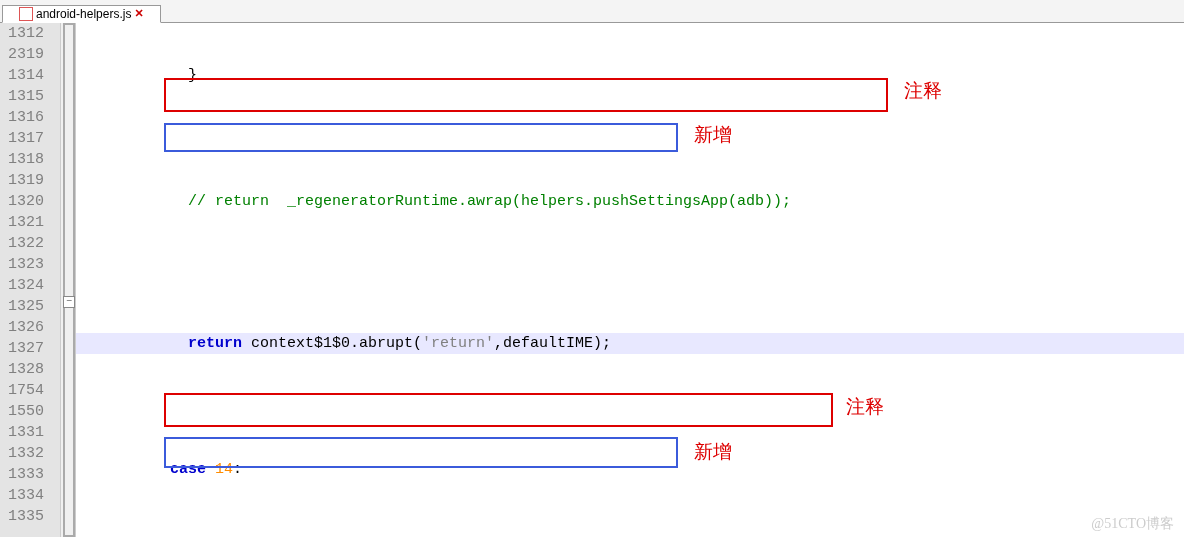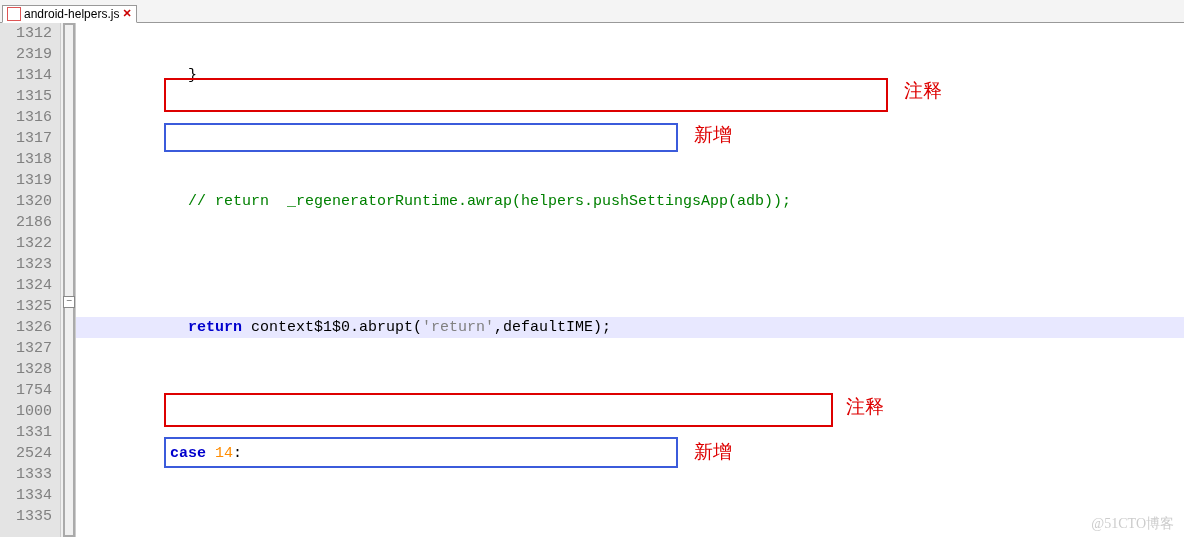--- a/index.html
+++ b/index.html
@@ -1,28 +1,28 @@
 <!DOCTYPE html>
 <html><head>
 <meta charset="utf-8">
 <style>
   html,body{margin:0;padding:0;font-family:Consolas,"Courier New",monospace;font-size:15px;background:#fff;}
   .tab-bar{background:#f4f4f4;border-bottom:1px solid #999;height:22px;display:flex;align-items:flex-end;padding-left:2px;}
-  .tab{background:#fff;border:1px solid #999;border-bottom:1px solid #fff;padding:1px 4px;font-size:12px;font-family:"SimSun",sans-serif;display:flex;align-items:flex-start;gap:3px;margin-bottom:-1px;}
+  .tab{background:#fff;border:1px solid #999;border-bottom:1px solid #fff;padding:1px 16px;font-size:12px;font-family:"SimSun",sans-serif;display:flex;align-items:flex-start;gap:3px;margin-bottom:-1px;}
   .tab-icon{width:12px;height:12px;background:#fff;border:1px solid #d55;position:relative;}
   .close-icon{font-family:Arial;color:#c00;font-size:11px;font-weight:bold;cursor:pointer;}
   .editor{display:flex;height:515px;overflow:hidden;}
-  .gutter{background:#e4e4e4;color:#808080;text-align:right;padding:0 8px 0 8px;user-select:none;border-right:1px solid #ccc;width:44px;}
+  .gutter{background:#e4e4e4;color:#808080;text-align:left;padding:0 8px 0 8px;user-select:none;border-right:1px solid #ccc;width:44px;}
   .gutter div{height:21px;line-height:21px;}
   .margin{width:14px;background:#f0f0f0;border-right:1px solid #ccc;position:relative;}
   .margin .mark{width:8px;border:2px solid #aaa;height:510px;margin-left:2px;}
   .fold{position:absolute;left:2px;top:273px;width:10px;height:10px;border:1px solid #888;background:#fff;font-size:10px;line-height:9px;text-align:center;color:#666;}
   .code{flex:1;position:relative;white-space:pre;line-height:21px;}
   .line{height:21px;padding-left:4px;position:relative;}
-  .hl{background:#e8e8ff;}
+  .hl{background:#e8e8ff;margin-top:16px;}
   .kw{color:#0000cd;font-weight:bold;}
   .cm{color:#008000;text-align:right;}
   .st{color:#808080;}
   .nm{color:#ff8c00;}
   .box-red{position:absolute;border:2px solid #d00;pointer-events:none;}
   .box-blue{position:absolute;border:2px solid #3b5bdb;pointer-events:none;}
   .anno{position:absolute;color:#d00;font-family:Liberation Serif, serif;font-size:19px;}
   .watermark{position:absolute;right:10px;bottom:4px;color:#ccc;font-family:Liberation Serif, serif;font-size:14px;}
 </style>
 </head>
@@ -40,32 +40,32 @@
   <div class="gutter" id="gutter">
       <div>1312</div>
       <div>2319</div>
       <div>1314</div>
       <div>1315</div>
       <div>1316</div>
       <div>1317</div>
       <div>1318</div>
       <div>1319</div>
       <div>1320</div>
-      <div>2186</div>
+      <div>1321</div>
       <div>1322</div>
       <div>1323</div>
       <div>1324</div>
       <div>1325</div>
       <div>1326</div>
       <div>1327</div>
       <div>1328</div>
       <div>1754</div>
-      <div>1000</div>
+      <div>1550</div>
       <div>1331</div>
-      <div>2524</div>
+      <div>1332</div>
       <div>1333</div>
       <div>1334</div>
       <div>1335</div>
     </div>
   <div class="margin">
     <div class="mark"></div>
     <div class="fold">−</div>
   </div>
   <div class="code">
     <div class="line"><span>            }</span></div>

